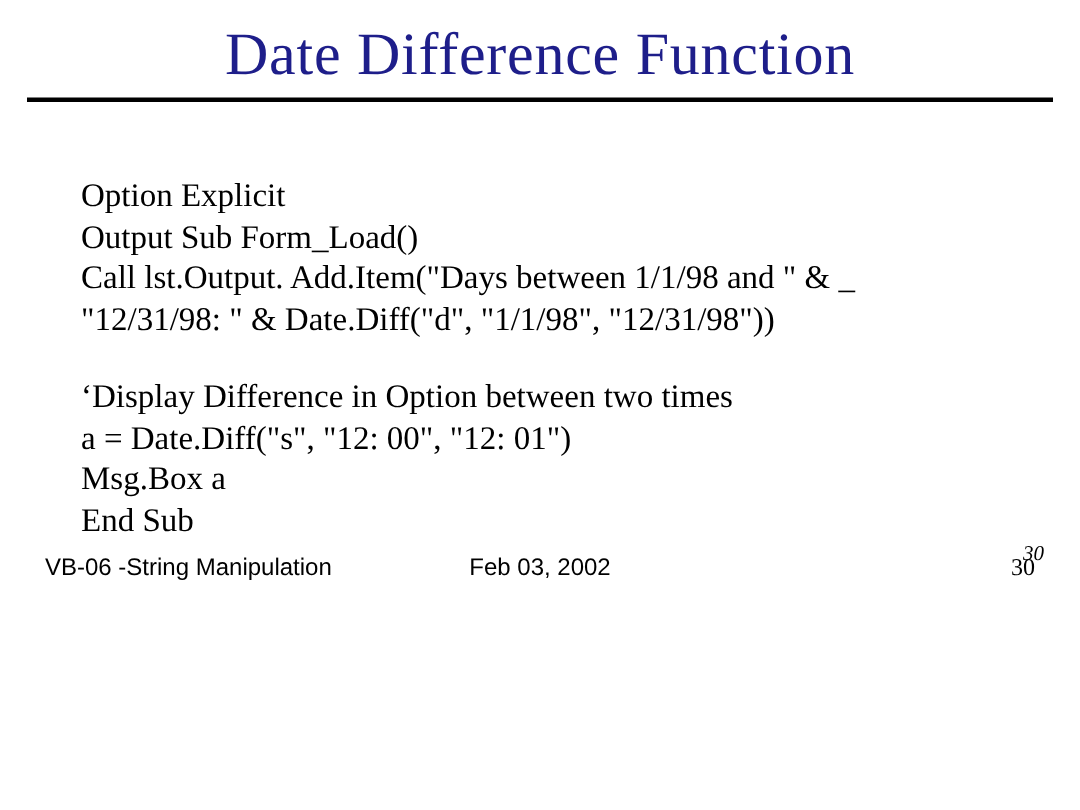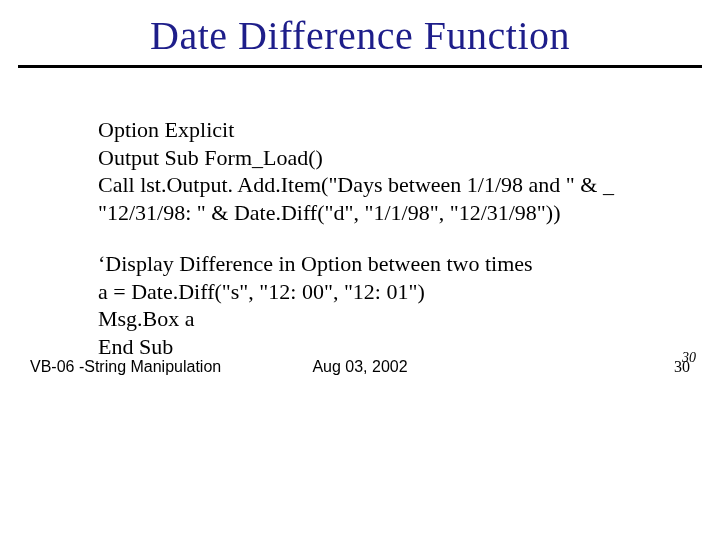--- a/index.html
+++ b/index.html
@@ -26,33 +26,33 @@
     padding-top: 12px;
     padding-bottom: 6px;
     letter-spacing: 0.5px;
   }
   .title-rule {
     border: none;
     border-top: 3px solid #000000;
     margin: 0 18px 0 18px;
   }
   .body {
-    padding: 48px 0 0 98px;
+    padding: 48px 0 0 54px;
     font-size: 22px;
     line-height: 1.25;
     color: #000000;
   }
   .para {
     margin-bottom: 24px;
   }
   .footer {
     position: absolute;
     left: 0;
     right: 0;
-    bottom: 24px;
+    bottom: 12px;
     height: 30px;
     font-family: Arial, Helvetica, sans-serif;
   }
   .footer-left {
     position: absolute;
     left: 30px;
     bottom: 0;
     font-size: 16px;
     color: #000000;
   }
@@ -99,20 +99,20 @@
     <div class="para">
       <div>‘Display Difference in Option between two times</div>
       <div>a = Date.Diff("s", "12: 00", "12: 01")</div>
       <div>Msg.Box a</div>
       <div>End Sub</div>
     </div>
   </div>
 
   <div class="footer">
     <div class="footer-left">VB-06 -String Manipulation</div>
-    <div class="footer-center">Aug 03, 2002</div>
+    <div class="footer-center">Feb 03, 2002</div>
     <div class="footer-right">
       <span>30</span>
       <span class="overlay">30</span>
     </div>
   </div>
 
 </div>
 
 </body></html>

